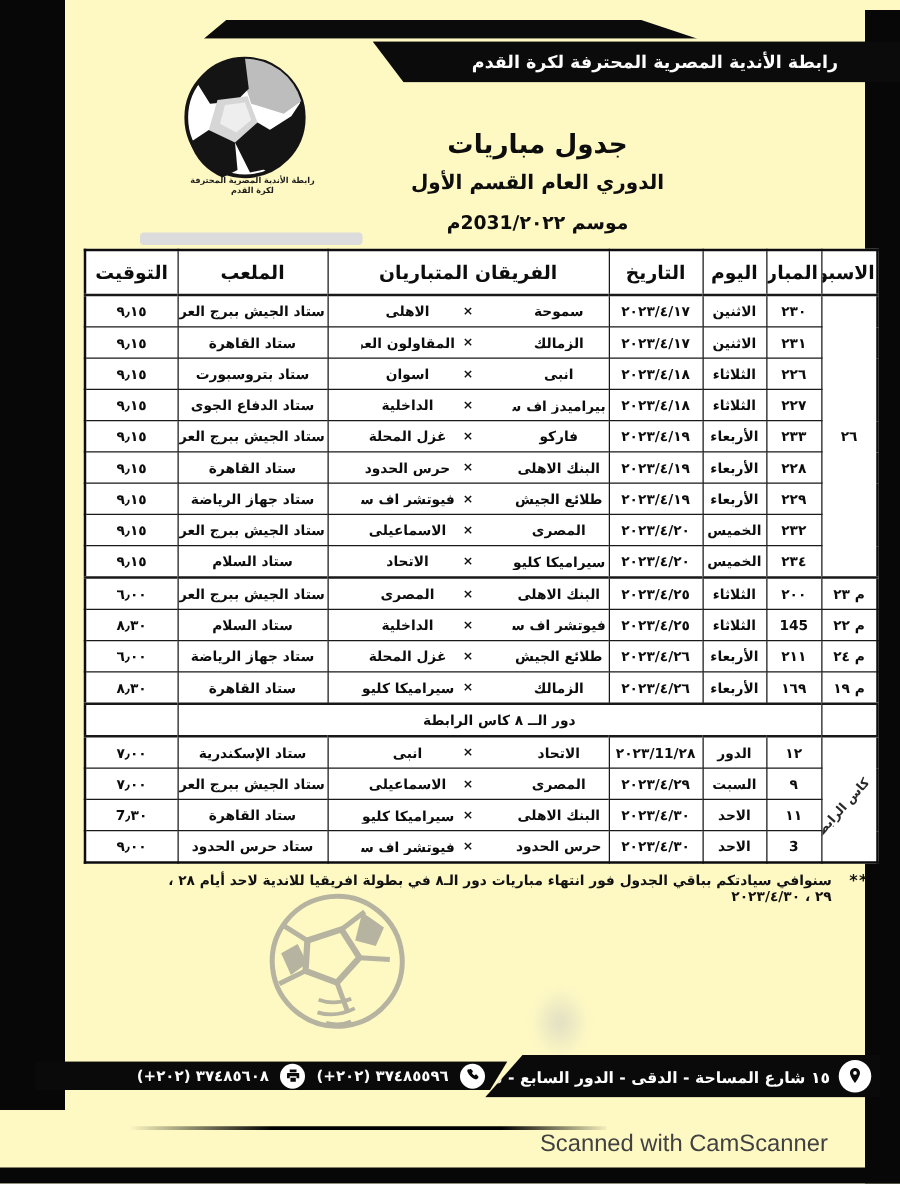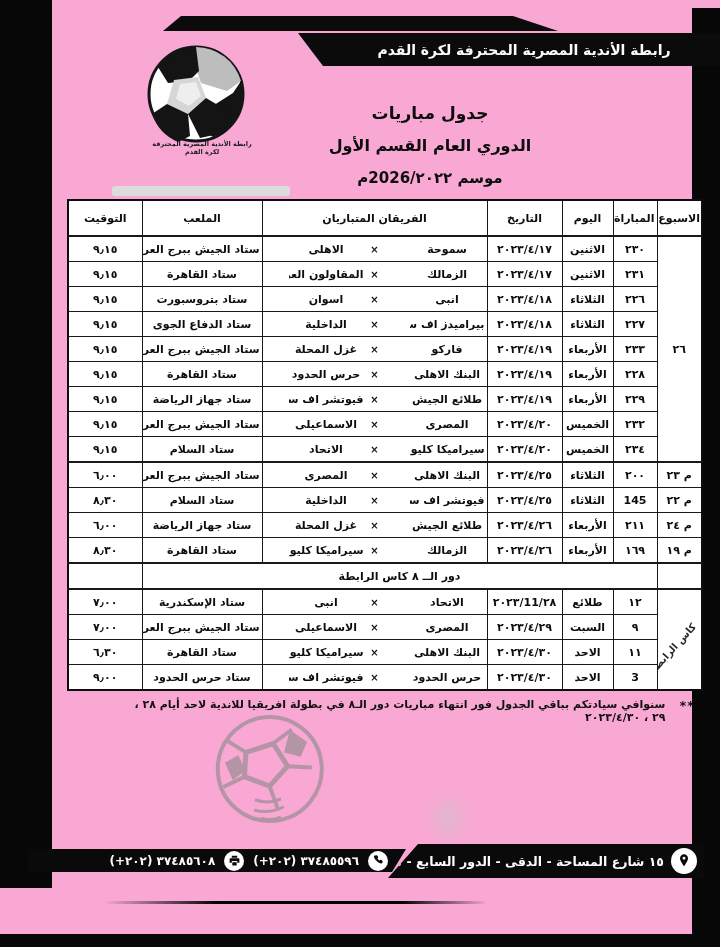--- a/index.html
+++ b/index.html
@@ -1,48 +1,48 @@
 <!DOCTYPE html>
 <html lang="ar"><head>
 <meta charset="utf-8">
 <style>
   html,body{margin:0;padding:0;background:#e9e9e7;}
   body{font-family:"DejaVu Sans",sans-serif;}
-  .page{position:relative;width:720px;height:947px;background:#f9a8d4;overflow:hidden;margin:0 auto;}
+  .page{position:relative;width:720px;height:947px;background:#fef9c3;overflow:hidden;margin:0 auto;}
   
   .edge{position:absolute;background:#070707;}
   .edge-left{left:0;top:0;width:52px;height:888px;}
   .edge-right{left:692px;top:8px;width:28px;height:939px;}
   .edge-bottom{left:0;top:934px;width:720px;height:13px;}
   
   .stripe1{position:absolute;left:163px;top:16px;width:395px;height:15px;background:#0b0b0b;
     clip-path:polygon(18px 0,calc(100% - 45px) 0,100% 100%,0 100%);}
   .stripe2{position:absolute;left:298px;top:33px;width:422px;height:33px;background:#0b0b0b;
     clip-path:polygon(0 0,100% 0,100% 100%,25px 100%);
     display:flex;align-items:center;justify-content:center;direction:rtl;
     color:#fcfcfc;font-size:14px;font-weight:bold;padding-left:30px;box-sizing:border-box;}
   
   .logo{position:absolute;left:136px;top:44px;width:132px;height:104px;}
   .logo-caption{position:absolute;left:146px;top:140px;width:112px;direction:rtl;text-align:center;
     font-size:6.5px;font-weight:bold;color:#1c1c1c;line-height:1.3;}
   
   .title{position:absolute;left:290px;width:280px;text-align:center;direction:rtl;
     font-weight:bold;color:#0d0d0d;}
-  .title-main{top:103px;font-size:17px;}
+  .title-main{top:103px;font-size:21px;}
   .title-league{top:136px;font-size:16px;}
   .title-season{top:169px;font-size:15px;}
   .smudge1{position:absolute;left:112px;top:186px;width:178px;height:10px;background:#dcdcdc;border-radius:3px;}
   .smudge2{position:absolute;left:425px;top:790px;width:46px;height:56px;opacity:.55;filter:blur(4px);
     background:radial-gradient(closest-side,#c7c7c5,rgba(250,250,248,0));}
   
   table.sched{position:absolute;left:67px;top:199px;width:634px;border-collapse:collapse;
     table-layout:fixed;direction:rtl;background:#fff;border:2.5px solid #0d0d0d;}
   table.sched td{border:1px solid #191919;padding:0 2px;text-align:center;vertical-align:middle;
     font-size:11px;font-weight:bold;color:#0d0d0d;height:24px;overflow:hidden;white-space:nowrap;}
-  table.sched thead td{height:34px;font-size:11px;border-bottom-width:2.5px;}
+  table.sched thead td{height:34px;font-size:15px;border-bottom-width:2.5px;}
   tr.thick td{border-top-width:2.5px;}
   td.week-cell{border-left-width:2px;}
   td.big-week{font-size:22px;}
   td.mid-week{font-size:15px;letter-spacing:1px;}
   td.rot-cell{position:relative;}
   td.rot-cell .rot{transform:rotate(-48deg);font-size:10px;color:#2a2a2a;white-space:nowrap;}
   td.cup-title-cell{font-size:13.5px;height:21px;}
   td.makeup-h{height:25px;}
   td.cup-h{height:25px;}
   .teams-wrap{display:flex;align-items:center;}
@@ -95,21 +95,21 @@
     <path d="M60 3 a47 47 0 0 0 -38 20 l10 16 21 -2 10 -10 z" fill="#141414"></path>
     <polygon points="38,36 62,33 70,54 52,70 31,60" fill="#d6d6d6"></polygon>
     <polygon points="44,40 60,38 65,52 53,62 40,55" fill="#eeeeee"></polygon>
     <path d="M31 60 l21 10 2 22 -12 6 a47 47 0 0 1 -26 -28 z" fill="#141414"></path>
     <path d="M52 70 l18 -16 22 13 -5 22 -23 5 z" fill="#141414"></path>
   </svg>
   <div class="logo-caption">رابطة الأندية المصرية المحترفة لكرة القدم</div>
 
   <div class="title title-main">جدول مباريات</div>
   <div class="title title-league">الدوري العام القسم الأول</div>
-  <div class="title title-season">موسم 2026/٢٠٢٢م</div>
+  <div class="title title-season">موسم 2031/٢٠٢٢م</div>
   <div class="smudge1"></div>
   <div class="smudge2"></div>
 
   <table class="sched">
     <colgroup>
       <col style="width:45px">
         <col style="width:44px">
         <col style="width:51px">
         <col style="width:75px">
       <col style="width:225px">
@@ -321,21 +321,21 @@
         <td class="week-cell"></td>
         <td colspan="5" class="cup-title-cell">دور الــ ٨ كاس الرابطة</td>
         <td></td>
       </tr>
 
       <tr class="thick">
         <td rowspan="4" class="week-cell rot-cell">
           <div class="rot">كاس الرابطة</div>
           </td>
         <td class="cup-h">١٢</td>
-        <td>طلائع</td>
+        <td>الدور</td>
         <td class="ltr date-cell">٢٠٢٣/11/٢٨</td>
         <td>
             <div class="teams-wrap">
           <span class="team">الاتحاد</span>
           <span class="vs">×</span>
           <span class="team">انبى</span>
             </div>
           </td>
         <td class="stadium-cell">ستاد الإسكندرية</td>
         <td class="ltr">٧٫٠٠</td>
@@ -359,21 +359,21 @@
         <td>الاحد</td>
         <td class="ltr date-cell">٢٠٢٣/٤/٣٠</td>
         <td>
             <div class="teams-wrap">
           <span class="team">البنك الاهلى</span>
           <span class="vs">×</span>
           <span class="team">سيراميكا كليوباترا</span>
             </div>
           </td>
         <td class="stadium-cell">ستاد القاهرة</td>
-        <td class="ltr">٦٫٣٠</td>
+        <td class="ltr">7٫٣٠</td>
       </tr>
       <tr>
         <td class="cup-h">3</td>
         <td>الاحد</td>
         <td class="ltr date-cell">٢٠٢٣/٤/٣٠</td>
         <td>
             <div class="teams-wrap">
           <span class="team">حرس الحدود</span>
           <span class="vs">×</span>
           <span class="team">فيوتشر اف سى</span>
@@ -416,13 +416,14 @@
     <span class="num">(+٢٠٢) ٣٧٤٨٥٥٩٦</span>
     <span class="circle-icon small-circle">
       <svg width="13" height="13" viewBox="0 0 24 24">
           <path fill="#0a0a0a" d="M7 3h10v4H7zM4 8h16a1 1 0 0 1 1 1v7h-4v-3H7v3H3V9a1 1 0 0 1 1-1zm4 7h8v6H8z"></path>
         </svg>
     </span>
     <span class="num">(+٢٠٢) ٣٧٤٨٥٦٠٨</span>
   </div>
 
   <div class="scanline"></div>
+  <div class="watermark">Scanned with CamScanner</div>
 </div>
 
 </body></html>

